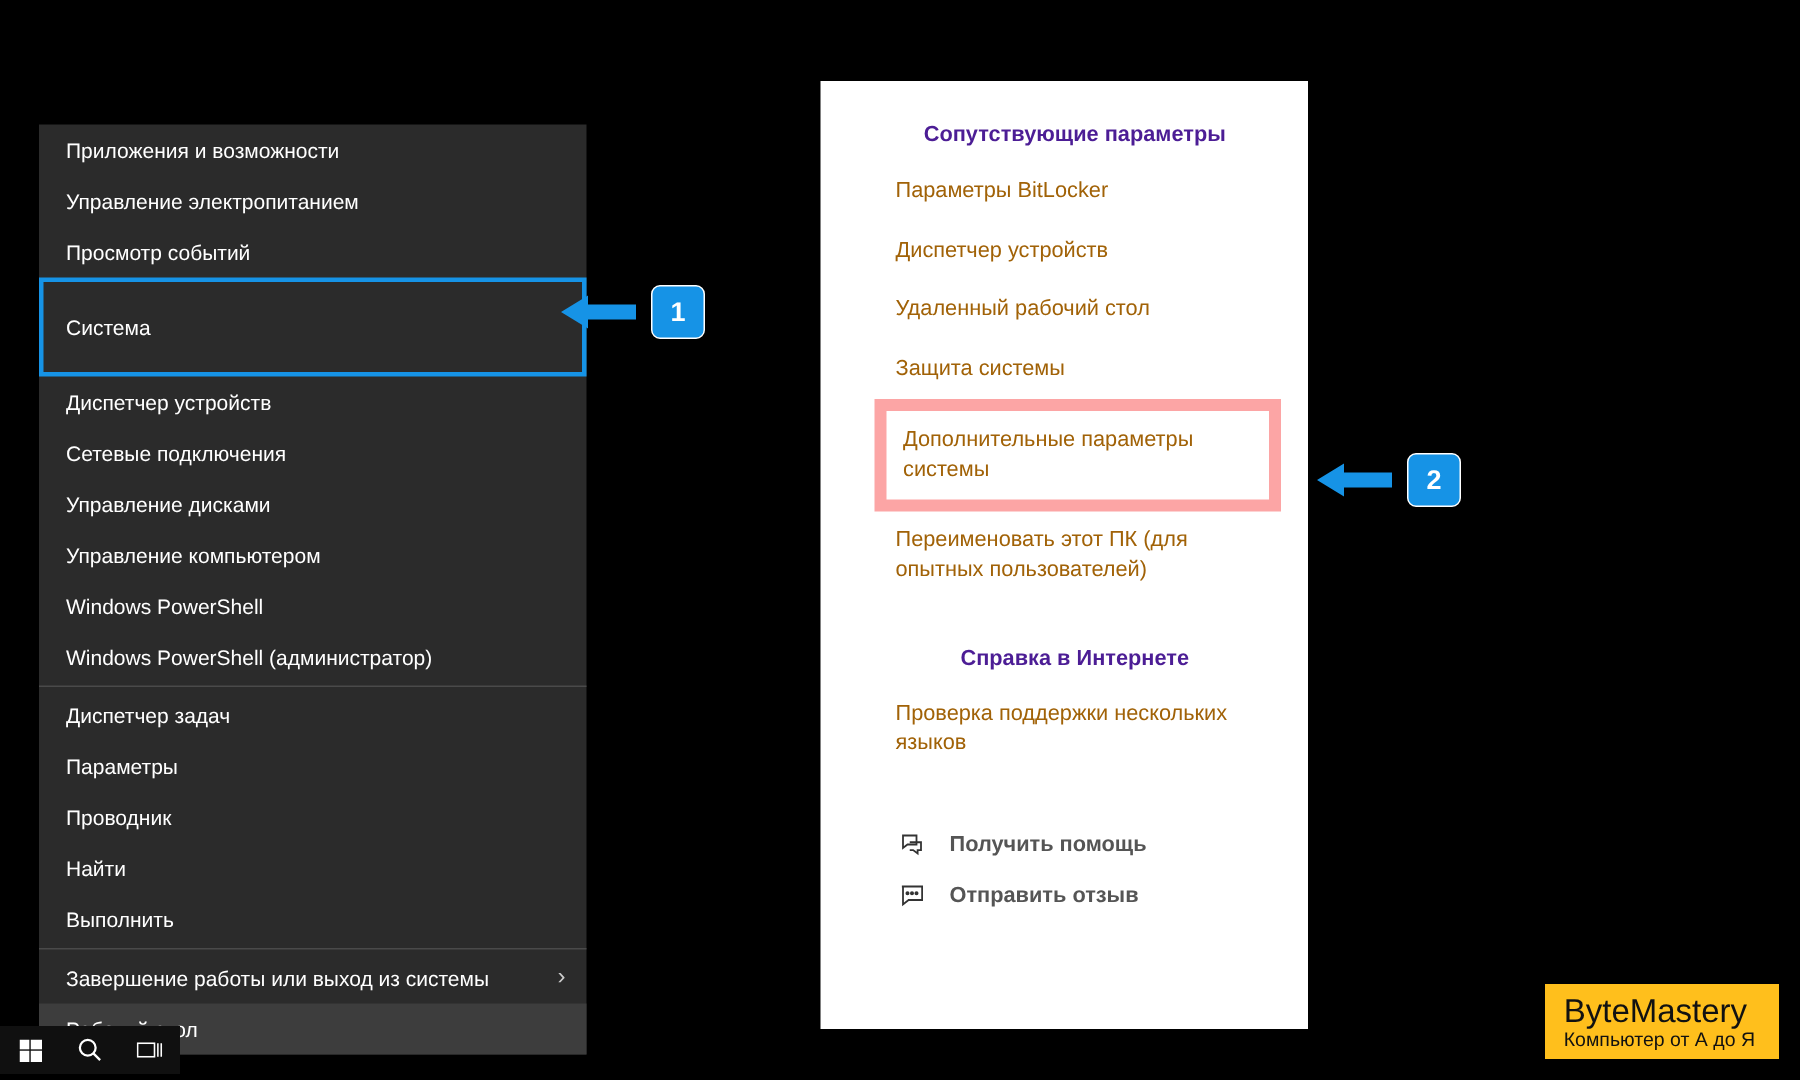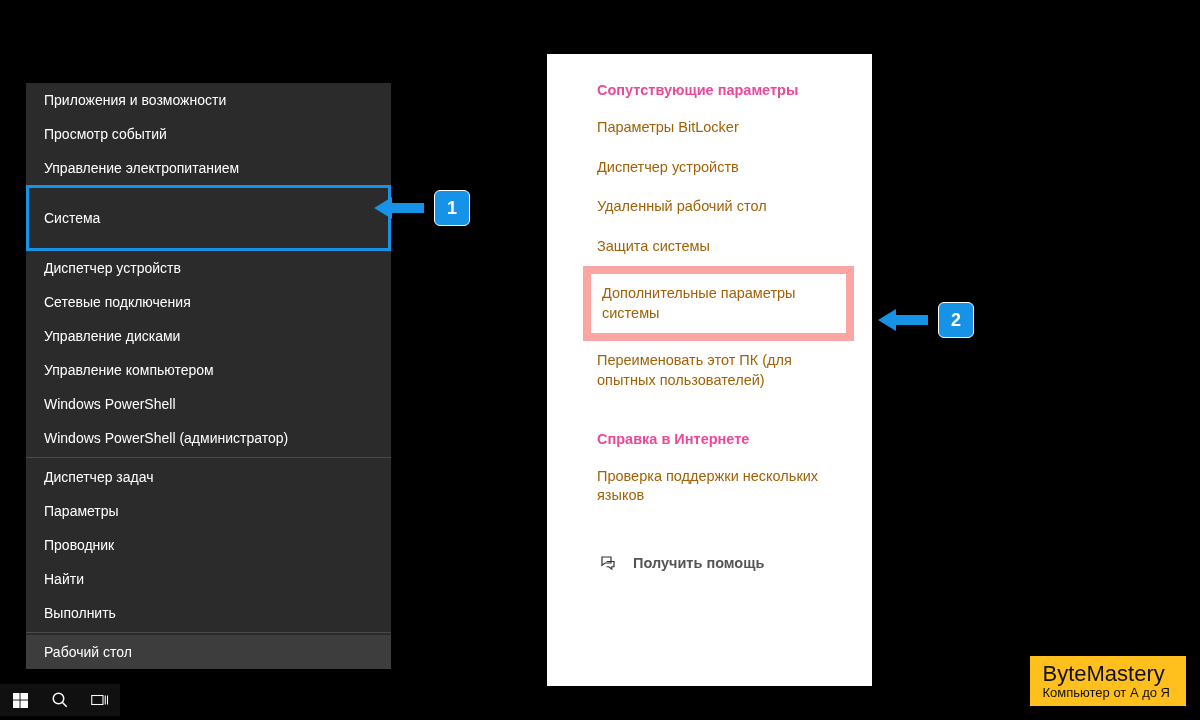--- a/index.html
+++ b/index.html
@@ -80,23 +80,24 @@
     top: 54px;
     width: 325px;
     height: 632px;
     background: #fff;
     color: #000;
     padding: 28px 36px 20px 50px;
     font-size: 14.5px;
   }
   .settings-panel .heading {
     font-weight: 600;
-    color: #ec4899;
+    color: #4c1d95;
     margin-bottom: 10px;
     font-size: 14.5px;
+    text-align: center;
   }
   .settings-panel .link {
     color: #a16207;
     padding: 10px 0;
     cursor: pointer;
     line-height: 1.35;
   }
   .settings-panel .link.highlight {
     border: 8px solid #fca5a5;
     margin-left: -14px;
@@ -169,36 +170,40 @@
   .watermark .tag {
     font-size: 13px;
     color: #111;
   }
 </style>
 </head>
 <body>
 
 <div class="context-menu">
   <div class="item"><span>Приложения и возможности</span></div>
+  <div class="item"><span>Управление электропитанием</span></div>
   <div class="item"><span>Просмотр событий</span></div>
-  <div class="item"><span>Управление электропитанием</span></div>
   <div class="item highlight"><span>Система</span></div>
   <div class="item"><span>Диспетчер устройств</span></div>
   <div class="item"><span>Сетевые подключения</span></div>
   <div class="item"><span>Управление дисками</span></div>
   <div class="item"><span>Управление компьютером</span></div>
   <div class="item"><span>Windows PowerShell</span></div>
   <div class="item"><span>Windows PowerShell (администратор)</span></div>
   <div class="sep"></div>
   <div class="item"><span>Диспетчер задач</span></div>
   <div class="item"><span>Параметры</span></div>
   <div class="item"><span>Проводник</span></div>
   <div class="item"><span>Найти</span></div>
   <div class="item"><span>Выполнить</span></div>
   <div class="sep"></div>
+  <div class="item">
+    <span>Завершение работы или выход из системы</span>
+    <span class="chev">›</span>
+  </div>
   <div class="item desktop"><span>Рабочий стол</span></div>
 </div>
 
 <div class="taskbar">
   <div class="tb-btn win-icon">
     <svg viewBox="0 0 16 16">
         <rect x="0" y="0" width="7" height="7"></rect>
         <rect x="8" y="0" width="8" height="7"></rect>
         <rect x="0" y="8" width="7" height="8"></rect>
         <rect x="8" y="8" width="8" height="8"></rect>
@@ -237,20 +242,31 @@
 
   <div class="icon-link">
     <span class="ic">
       <svg viewBox="0 0 24 24" fill="none" stroke="#333" stroke-width="1.6">
         <path d="M4 4h12v8H8l-4 3V4z"></path>
           <path d="M10 10h10v7h-3v3l-4-3h-3"></path>
       </svg>
     </span>
     <span>Получить помощь</span>
   </div>
+  <div class="icon-link">
+    <span class="ic">
+      <svg viewBox="0 0 24 24" fill="none" stroke="#333" stroke-width="1.6">
+        <path d="M3 4h18v12H9l-5 4V4z"></path>
+          <circle cx="8" cy="10" r="1" fill="#333"></circle>
+          <circle cx="12" cy="10" r="1" fill="#333"></circle>
+          <circle cx="16" cy="10" r="1" fill="#333"></circle>
+      </svg>
+    </span>
+    <span>Отправить отзыв</span>
+  </div>
 </div>
 
 <div class="callout c1">
   <span class="arrow">
     <svg viewBox="0 0 50 26">
         <polygon points="0,13 18,2 18,8 50,8 50,18 18,18 18,24"></polygon>
       </svg>
   </span>
   <span class="badge">1</span>
 </div>

